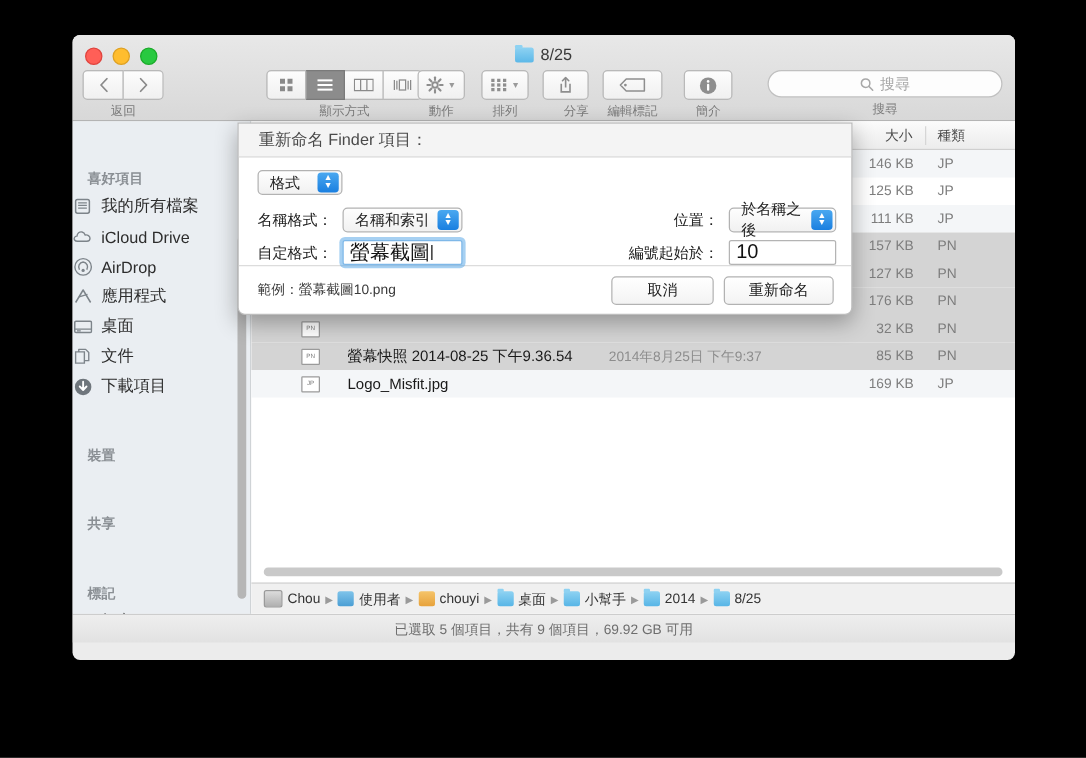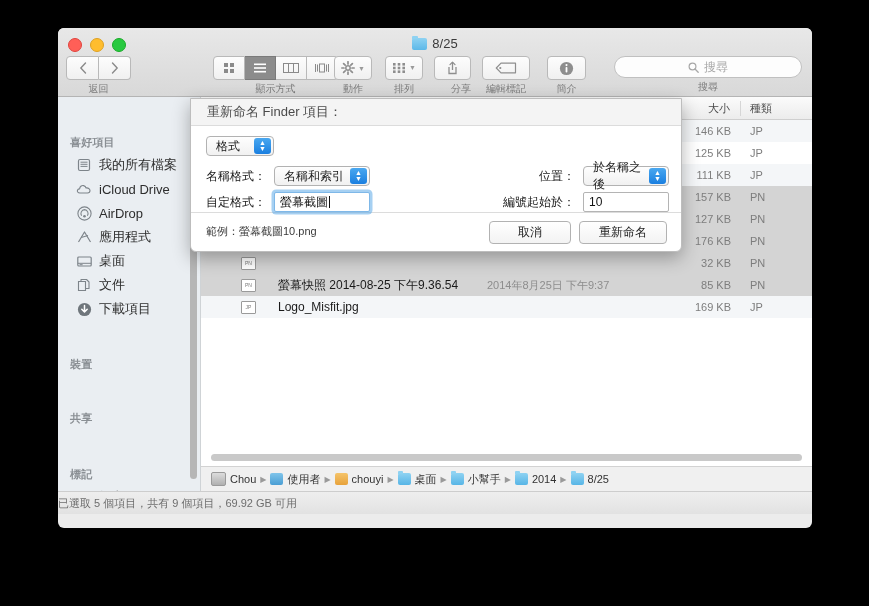--- a/index.html
+++ b/index.html
@@ -101,21 +101,21 @@
     width: 142px; background: #eaeef2;
     border-right: 1px solid #cfd3d6;
     padding-top: 8px; position: relative; overflow: hidden;
   }
   .sb-head {
     font-size: 11px; color: #8a8f94; font-weight: bold;
     padding: 6px 0 3px 12px; letter-spacing: 0.2px; margin-top: 24px;
   }
   .sb-item {
     display: flex; align-items: center; gap: 7px;
-    height: 24px; padding-left: 18px; font-size: 13px; color: #2d2d2d;
+    height: 24px; font-size: 13px; color: #2d2d2d;
   }
   .sb-icon { width: 16px; height: 16px; display: flex; align-items: center; justify-content: center; flex: 0 0 16px; }
   .dot { width: 12px; height: 12px; border-radius: 50%; }
   .sb-scroll {
     position: absolute; right: 3px; top: 92px;
     width: 7px; height: 290px; border-radius: 4px; background: #b6b6b6;
   }
 
   .filelist { flex: 1; background: #fff; position: relative; overflow: hidden; }
   .fl-head {
@@ -162,21 +162,21 @@
   .pb-ico.folder { background: linear-gradient(to bottom,#8ed2f2,#57b5e6); }
   .pb-ico.folder:before{ content:""; position:absolute;left:0;top:-2px;width:5px;height:3px;border-radius:1px 1px 0 0;background:#8ed2f2;}
   .pb-ico.disk { background: linear-gradient(to bottom,#dcdcdc,#b0b0b0); border:1px solid #9a9a9a; border-radius:2px;}
   .pb-ico.users { background: linear-gradient(to bottom,#7fc4ea,#4a9ed4); }
   .pb-ico.home { background: linear-gradient(to bottom,#f5c46a,#e7a23b); }
 
   
   .statusbar {
     height: 22px; background: linear-gradient(to bottom,#eeeeee,#e2e2e2);
     border-top: 1px solid #cdcdcd;
-    display: flex; align-items: center; justify-content: flex-start;
+    display: flex; align-items: center; justify-content: center;
     font-size: 11px; color: #6d6d6d;
   }
 
   
   .sheet {
     position: absolute; left: 190px; top: 98px;
     width: 490px; height: 152px;
     background: #ffffff;
     border: 1px solid #bdbdbd;
     border-radius: 0 0 6px 6px;
@@ -204,21 +204,21 @@
     width: 17px; height: 16px; border-radius: 3px;
     background: linear-gradient(to bottom,#4aa8f0,#1a7fe0);
     display: flex; flex-direction: column; align-items: center; justify-content: center;
     color: #fff; font-size: 7px; line-height: 6px;
   }
   .fld-label { font-size: 12px; color: #202020; }
 
   .txtfield {
     height: 20px; box-sizing: border-box;
     background: #fff; border: 1px solid #b4b4b4; border-radius: 2px;
-    font-size: 12px; color: #111; padding: 0 5px;
+    font-size: 16px; color: #111; padding: 0 5px;
     display: flex; align-items: center;
   }
   .txtfield.focused {
     border-color: #7fb8e8;
     box-shadow: 0 0 0 2.5px rgba(92,170,232,0.55);
   }
   .caretbar { display:inline-block; width:1px; height:12px; background:#111; margin-left:1px; }
 
   .pushbtn {
     height: 21px; padding: 0 16px;

